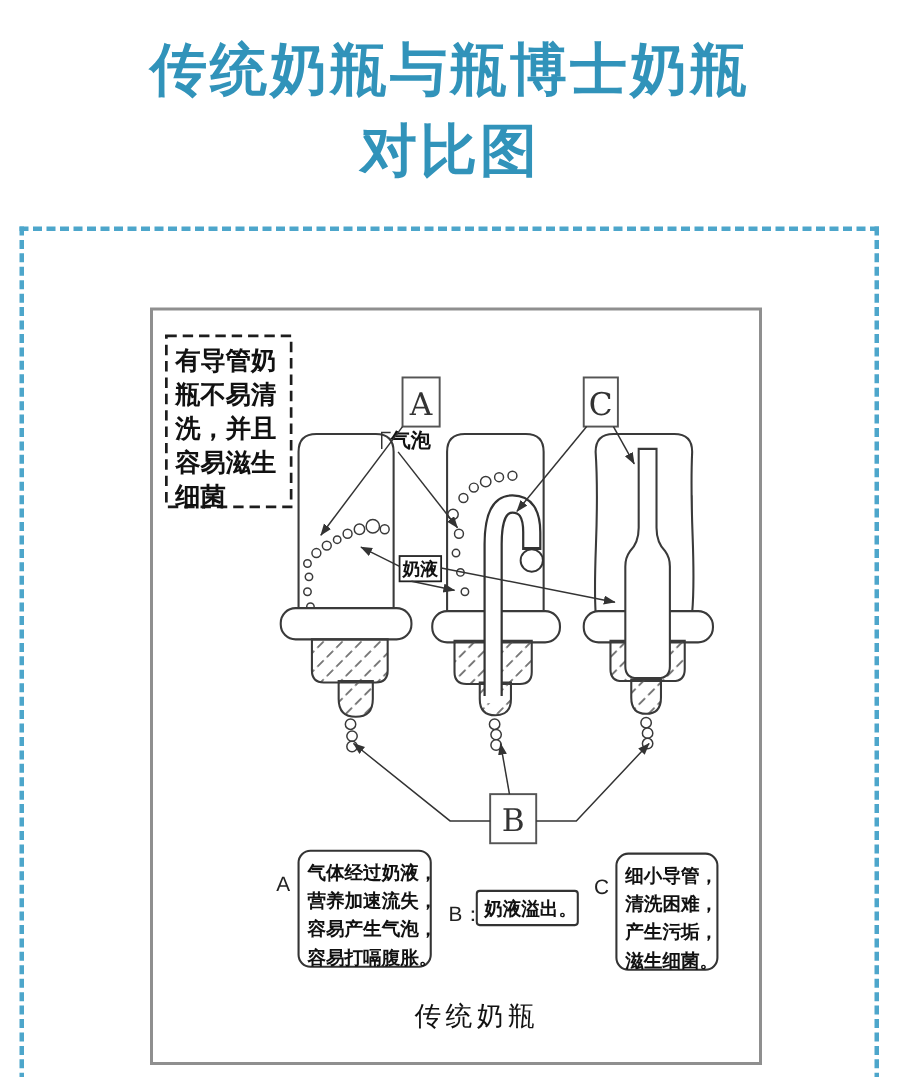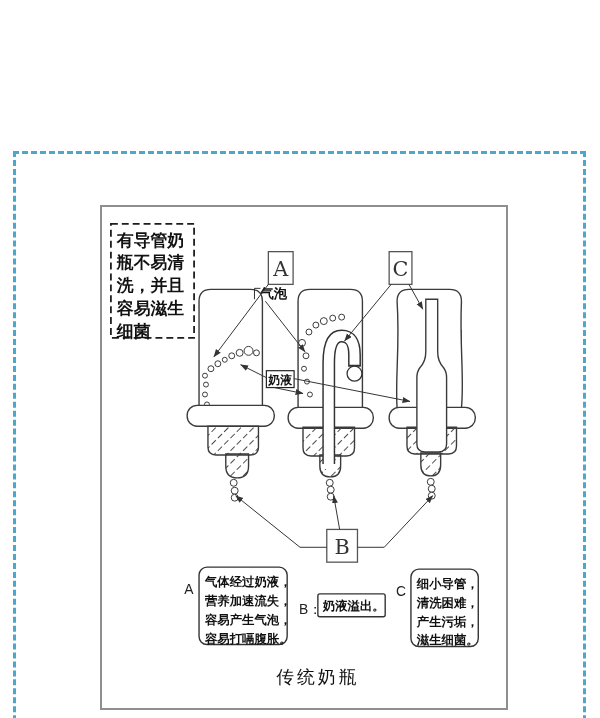--- a/index.html
+++ b/index.html
@@ -21,20 +21,24 @@
   .ln{stroke:#333;stroke-width:1;fill:none;}
   .shape{stroke:#3a3a3a;stroke-width:1.4;fill:#fff;}
   .hatched{stroke:#3a3a3a;stroke-width:1.4;fill:url(#hatch);}
   .bubble{fill:#fff;stroke:#3a3a3a;stroke-width:1;}
 </style>
 </head>
 <body>
 
 <div class="page">
 
+  <div class="title">
+    <div>传统奶瓶与瓶博士奶瓶</div>
+    <div>对比图</div>
+  </div>
 
   <div class="dashed-frame"></div>
 
   <div class="diagram-box">
     <svg width="404" height="501" viewBox="0 0 408 505" preserveAspectRatio="none">
       <defs>
         <pattern id="hatch" width="9" height="9" patternUnits="userSpaceOnUse" patternTransform="rotate(-45)">
           <line x1="0" y1="4.5" x2="9" y2="4.5" stroke="#4a4a4a" stroke-width="1" stroke-dasharray="5 3"></line>
         </pattern>
         <marker id="arr" markerWidth="10" markerHeight="8" refX="7.5" refY="3" orient="auto" markerUnits="userSpaceOnUse">

